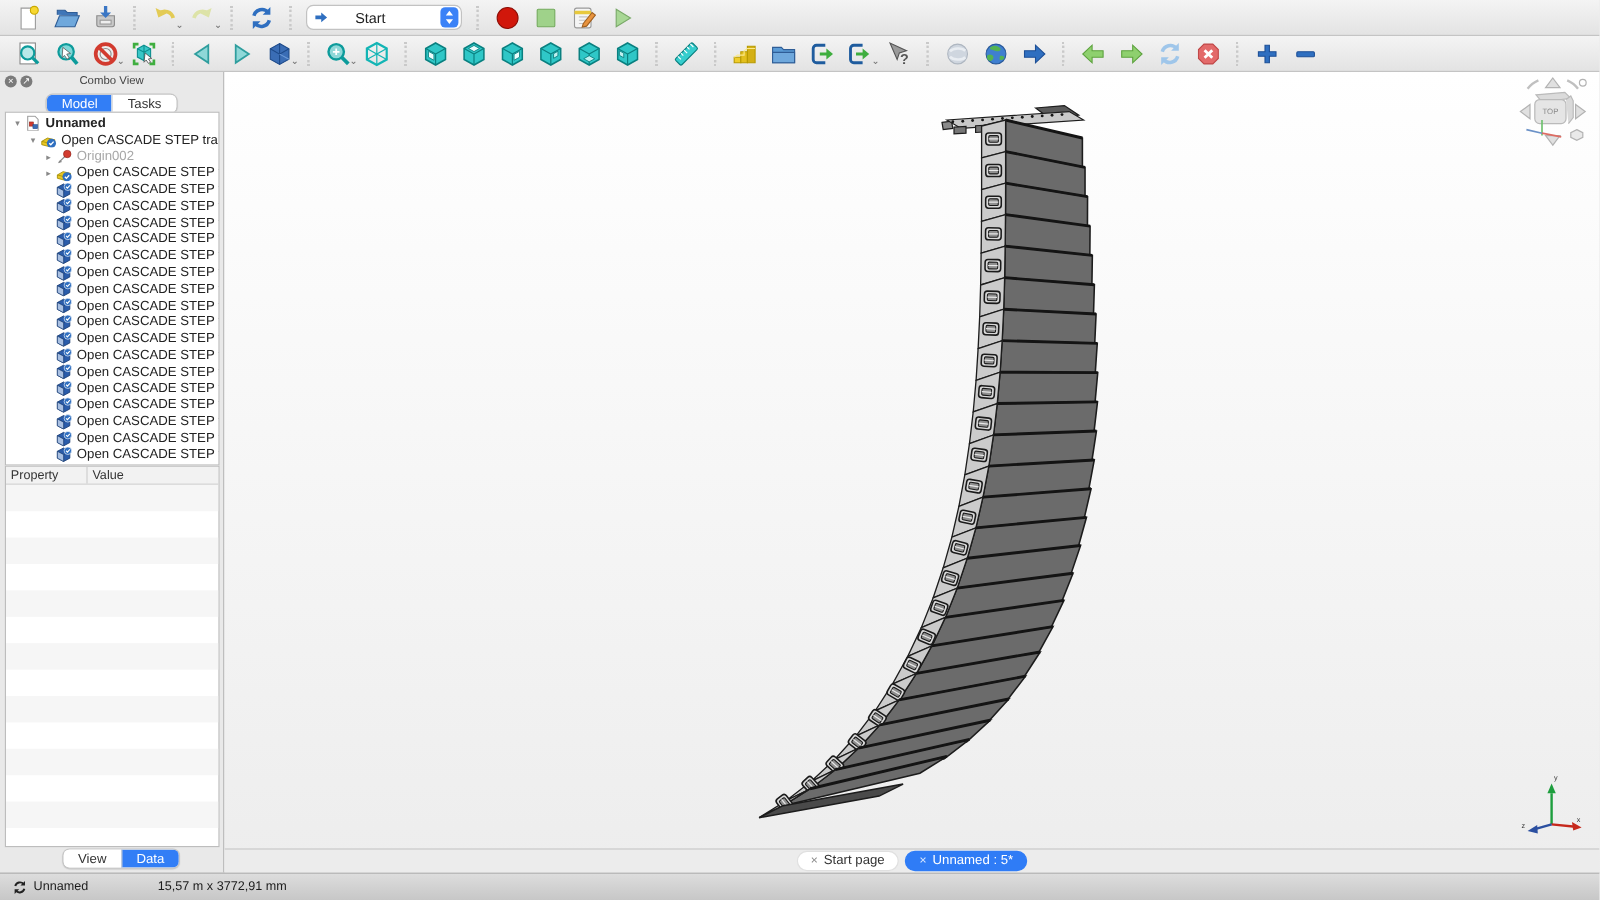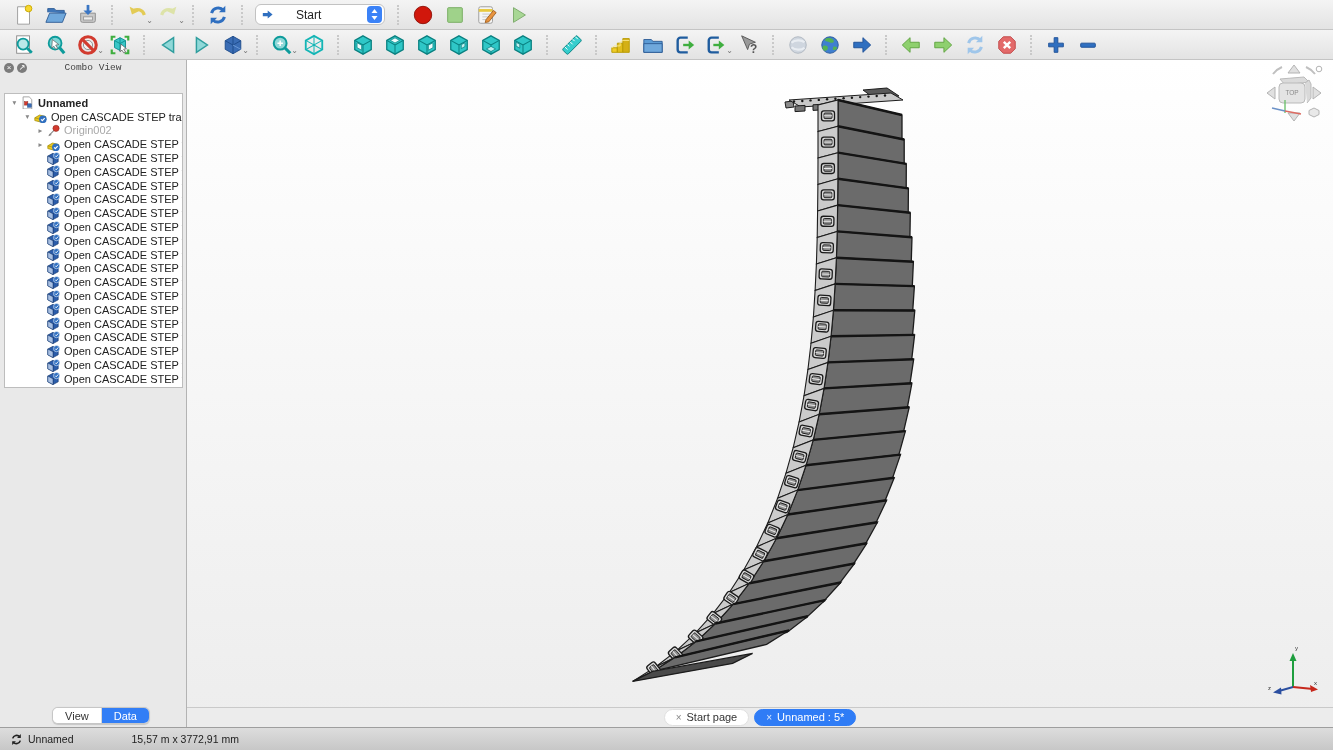--- a/index.html
+++ b/index.html
@@ -37,21 +37,21 @@
   
   .main { display:flex; height:667px; }
   .leftpanel {
     width:187px; background:#e9e9e9; border-right:1px solid #b3b3b3;
     position:relative; flex:0 0 auto;
   }
   .panelhdr {
     height:15px; display:flex; align-items:center; font-size:9.5px; color:#444;
     padding:0 4px; position:relative;
   }
-  .panelhdr .title { position:absolute; left:0; right:0; text-align:center;font-family:Liberation Mono, monospace; }
+  .panelhdr .title { position:absolute; left:0; right:0; text-align:center; }
   .hbtn {
     width:10px; height:10px; border-radius:50%; background:#7b7b7b; color:#fff;
     font-size:8px; line-height:10px; text-align:center; margin-right:3px; z-index:2;
   }
   .segwrap { display:flex; justify-content:center; padding:3px 0 2px; }
   .segctl {
     display:flex; border:1px solid #c6c6c6; border-radius:6px; overflow:hidden;
     background:#fff; box-shadow:0 .5px 1px rgba(0,0,0,.15);
   }
   .seg {
@@ -404,20 +404,26 @@
     </div>
   </div>
 
 <div class="main">
   <div class="leftpanel">
     <div class="panelhdr">
       <div class="hbtn">×</div>
       <div class="hbtn">↗</div>
       <div class="title">Combo View</div>
     </div>
+    <div class="segwrap">
+      <div class="segctl">
+        <div class="seg active">Model</div>
+        <div class="seg">Tasks</div>
+      </div>
+    </div>
     <div class="tree" id="tree">
         <div class="trow bold" style="padding-left: 4px;">
           <span class="exp">▾</span>
           <svg class="ticon" viewBox="0 0 15 15">
             <path d="M3 1h7l3 3v11H3z" fill="#fff" stroke="#999"></path>
             <rect x="4.5" y="6.5" width="4" height="4" fill="#d23b2f" stroke="#8c1f16" stroke-width=".5"></rect>
             <rect x="8" y="9" width="4.5" height="4" fill="#3a6db5" stroke="#1d4a8a" stroke-width=".5"></rect>
           </svg>
           <span class="tlabel">Unnamed</span>
         </div>
@@ -631,20 +637,42 @@
           <svg class="ticon" viewBox="0 0 15 15">
             <path d="M7.5 1.5l6 3.2v6.6l-6 3.2-6-3.2V4.7z" fill="#2a5caa" stroke="#173b73" stroke-width=".8"></path>
             <path d="M1.5 4.7l6 3.2 6-3.2M7.5 7.9v6.6" stroke="#173b73" stroke-width=".7" fill="none"></path>
             <path d="M1.5 4.7l6 3.2v6.6l-6-3.2z" fill="#a9c0e2" stroke="#173b73" stroke-width=".6"></path>
             <circle cx="11.6" cy="4.2" r="3.6" fill="#2f6fc0" stroke="#fff" stroke-width=".6"></circle>
             <path d="M9.9 4.2l1.3 1.3 2.3-2.6" stroke="#fff" stroke-width="1.1" fill="none"></path>
           </svg>
           <span class="tlabel">Open CASCADE STEP translator</span>
         </div>
       </div>
+    <div class="props">
+      <div class="phdr">
+        <div class="pc1">Property</div>
+        <div class="pc2">Value</div>
+      </div>
+      <div id="proprows">
+          <div class="prow"></div>
+          <div class="prow"></div>
+          <div class="prow"></div>
+          <div class="prow"></div>
+          <div class="prow"></div>
+          <div class="prow"></div>
+          <div class="prow"></div>
+          <div class="prow"></div>
+          <div class="prow"></div>
+          <div class="prow"></div>
+          <div class="prow"></div>
+          <div class="prow"></div>
+          <div class="prow"></div>
+          <div class="prow"></div>
+        </div>
+    </div>
     <div class="bottomseg">
       <div class="segctl">
         <div class="seg">View</div>
         <div class="seg active">Data</div>
       </div>
     </div>
   </div>
 
   <div class="viewport">
     <svg class="canvas3d" id="canvas3d" width="1146" height="647" viewBox="0 0 1146 647">

